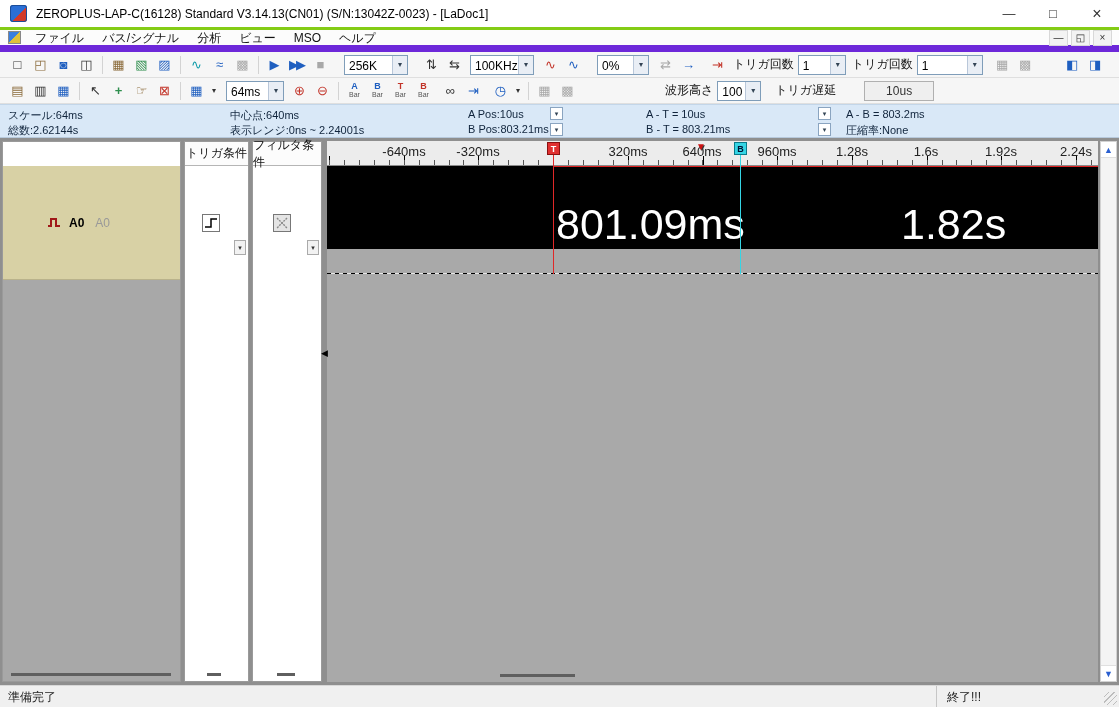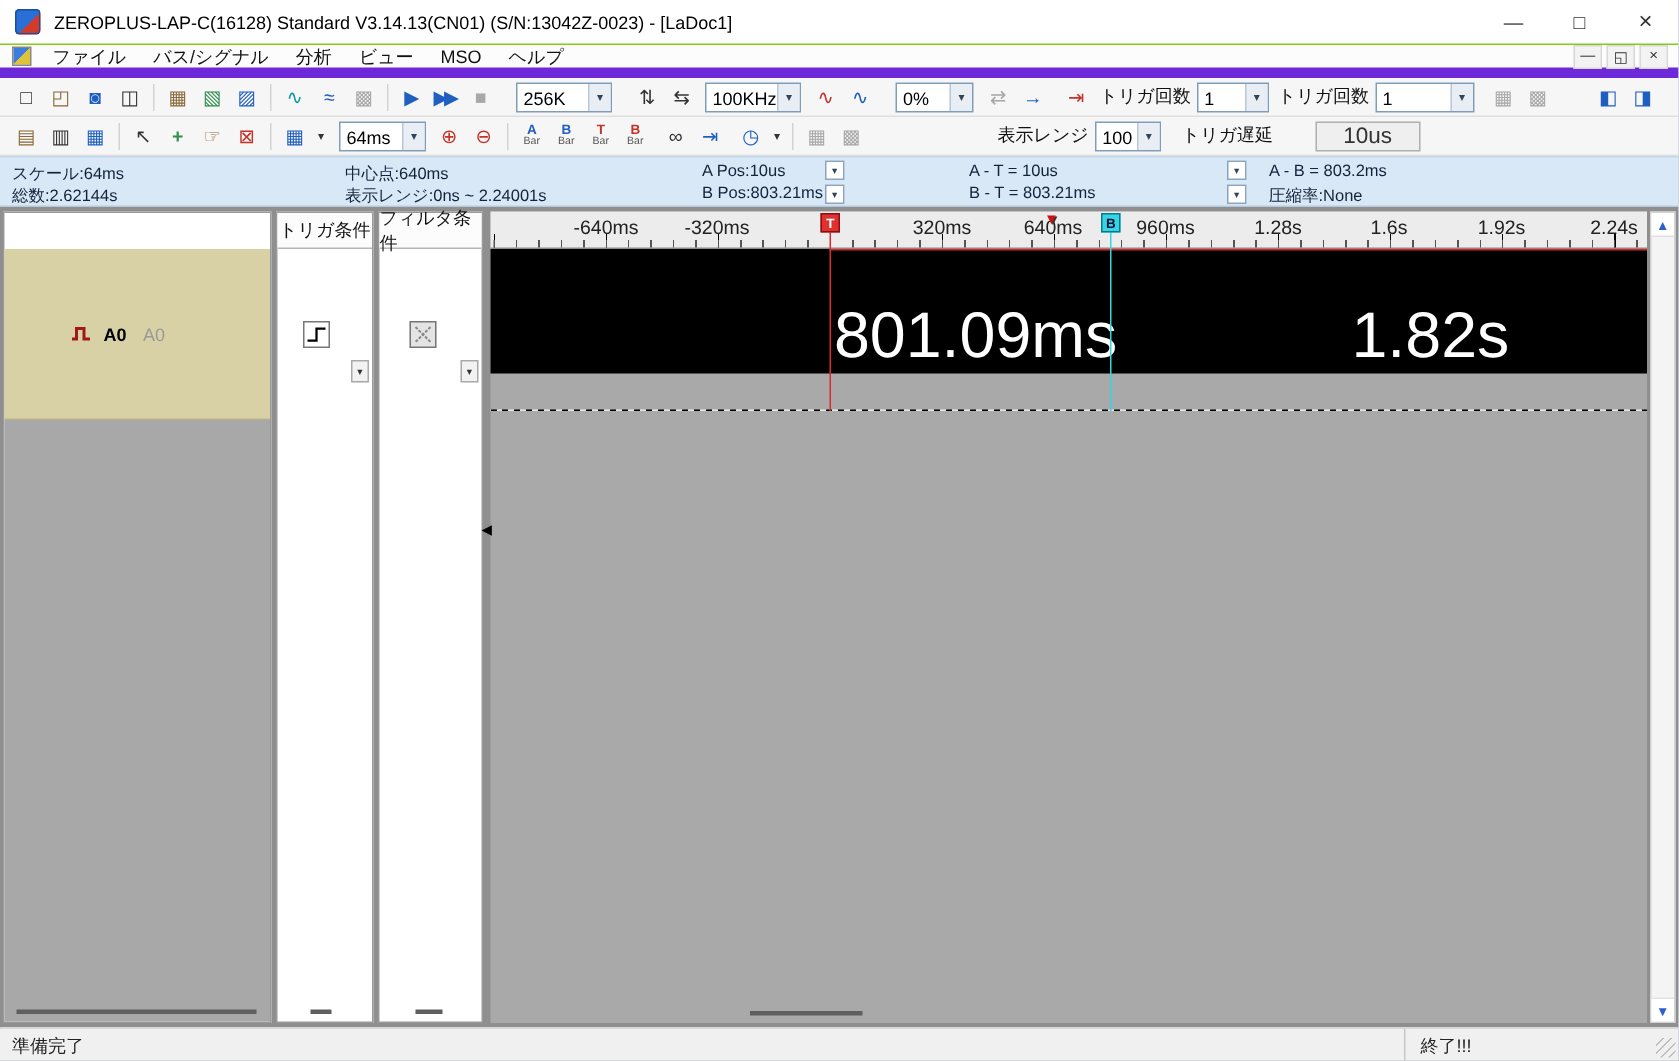--- a/index.html
+++ b/index.html
@@ -1,21 +1,21 @@
 <!DOCTYPE html>
 <html><head>
 <meta charset="utf-8">
 <style>
   * { margin:0; padding:0; box-sizing:border-box; }
   html,body { width:1119px; height:707px; overflow:hidden; }
   body { font-family:"Liberation Sans","DejaVu Sans",sans-serif; background:#fff; position:relative; }
   .window { position:absolute; inset:0; background:#fff; box-shadow:inset 0 0 0 1px #9ab0c8; }
 
   
-  .titlebar { position:absolute; top:0; left:0; right:0; height:30px; background:#fff; display:flex; align-items:center; border-bottom:1px solid #84cc16; }
+  .titlebar { position:absolute; top:0; left:0; right:0; height:30px; background:#fff; display:flex; align-items:center; border-bottom:3px solid #84cc16; }
   .app-icon { width:17px; height:17px; margin-left:10px; border-radius:3px; background:linear-gradient(135deg,#2a6fd6 55%,#d23a2a 55%); box-shadow:inset 0 0 0 1px #1b4d99; }
   .title-text { margin-left:9px; font-size:12px; color:#000; white-space:nowrap; }
   .win-controls { margin-left:auto; display:flex; height:100%; }
   .win-btn { width:44px; height:100%; display:flex; align-items:center; justify-content:center; font-size:13px; color:#222; background:none; border:none; }
 
   
   .menubar { position:absolute; top:30px; left:0; right:0; height:22px; background:#fcfcfc; display:flex; align-items:center; border-bottom:7px solid #6d28d9; }
   .doc-icon { width:13px; height:13px; margin:0 5px 0 8px; background:linear-gradient(135deg,#3a7fe0 50%,#e0c23a 50%); border:1px solid #888; }
   .menu-item { padding:0 9px; font-size:12px; color:#111; background:none; border:none; height:100%; }
   .mdi-controls { margin-left:auto; margin-right:7px; display:flex; gap:3px; }
@@ -25,21 +25,21 @@
   .toolbar { position:absolute; left:0; right:0; display:flex; align-items:center; background:#f6f6f6; border-bottom:1px solid #dfdfdf; padding-left:6px; }
   #toolbar1 { top:52px; height:26px; }
   #toolbar2 { top:78px; height:26px; }
   .tb-btn { min-width:23px; height:22px; display:flex; flex-direction:column; align-items:center; justify-content:center; background:none; border:none; padding:0 2px; }
   .ic { font-size:13px; line-height:13px; color:#333; }
   .sep { width:1px; height:18px; background:#d3d3d3; margin:0 4px; flex:none; }
   .combo { height:20px; display:flex; align-items:stretch; border:1px solid #7f9db9; background:#fff; flex:none; }
   .combo-value { padding:3px 0 0 4px; font-size:12px; color:#000; flex:1; overflow:hidden; white-space:nowrap; }
   .combo-arrow { width:15px; background:#e9eef5; border-left:1px solid #b9c7d9; display:flex; align-items:center; justify-content:center; font-size:8px; color:#345; }
   .tb-label { font-size:12px; color:#111; margin:0 4px; white-space:nowrap; }
-  .field { height:20px; border:1px solid #b0b0b0; background:#efefef; color:#333; font-size:15px; display:flex; align-items:center; justify-content:center; flex:none; }
+  .field { height:20px; border:1px solid #b0b0b0; background:#efefef; color:#333; font-size:12px; display:flex; align-items:center; justify-content:center; flex:none; }
   .w44{width:44px}.w48{width:48px}.w52{width:52px}.w64{width:64px}.w66{width:66px}.w70{width:70px}.w80{width:58px}
   .c-blue{color:#1f5fc0}.c-red{color:#c23328}.c-green{color:#2f8f4e}.c-brown{color:#8a6a3a}.c-teal{color:#0a9aa8}.c-gray{color:#a8a8a8}
   .bar-letter { font-size:9px; font-weight:bold; line-height:9px; }
   .bar-text { font-size:7px; color:#555; line-height:8px; }
   .rep { letter-spacing:-3px; padding-right:3px; }
 
   
   .infobar { position:absolute; top:104px; left:0; right:0; height:34px; background:#d9e8f7; border-top:1px solid #c3d6e9; border-bottom:1px solid #b7c9dc; font-size:11px; color:#10243c; }
   .info-item { position:absolute; white-space:nowrap; }
   .info-arrow { position:absolute; width:13px; height:13px; border:1px solid #8aa4c0; background:#fff; font-size:7px; color:#345; display:flex; align-items:center; justify-content:center; padding:0; }
@@ -307,21 +307,21 @@
     <button class="tb-btn" style="min-width:12px">
         <span class="ic" style="font-size:8px">▾</span>
       </button>
     <span class="sep"></span>
     <button class="tb-btn">
         <span class="ic c-gray">▦</span>
       </button>
     <button class="tb-btn">
         <span class="ic c-gray">▩</span>
       </button>
-    <span class="tb-label" style="margin-left:86px">表示レンジ</span>
+    <span class="tb-label" style="margin-left:86px">波形高さ</span>
     <div class="combo w44">
       <span class="combo-value">100</span>
       <span class="combo-arrow">▾</span>
     </div>
     <span class="tb-label" style="margin-left:14px">トリガ遅延</span>
     <div class="field w70" style="margin-left:24px">
       <span>10us</span>
     </div>
   </div>
 

